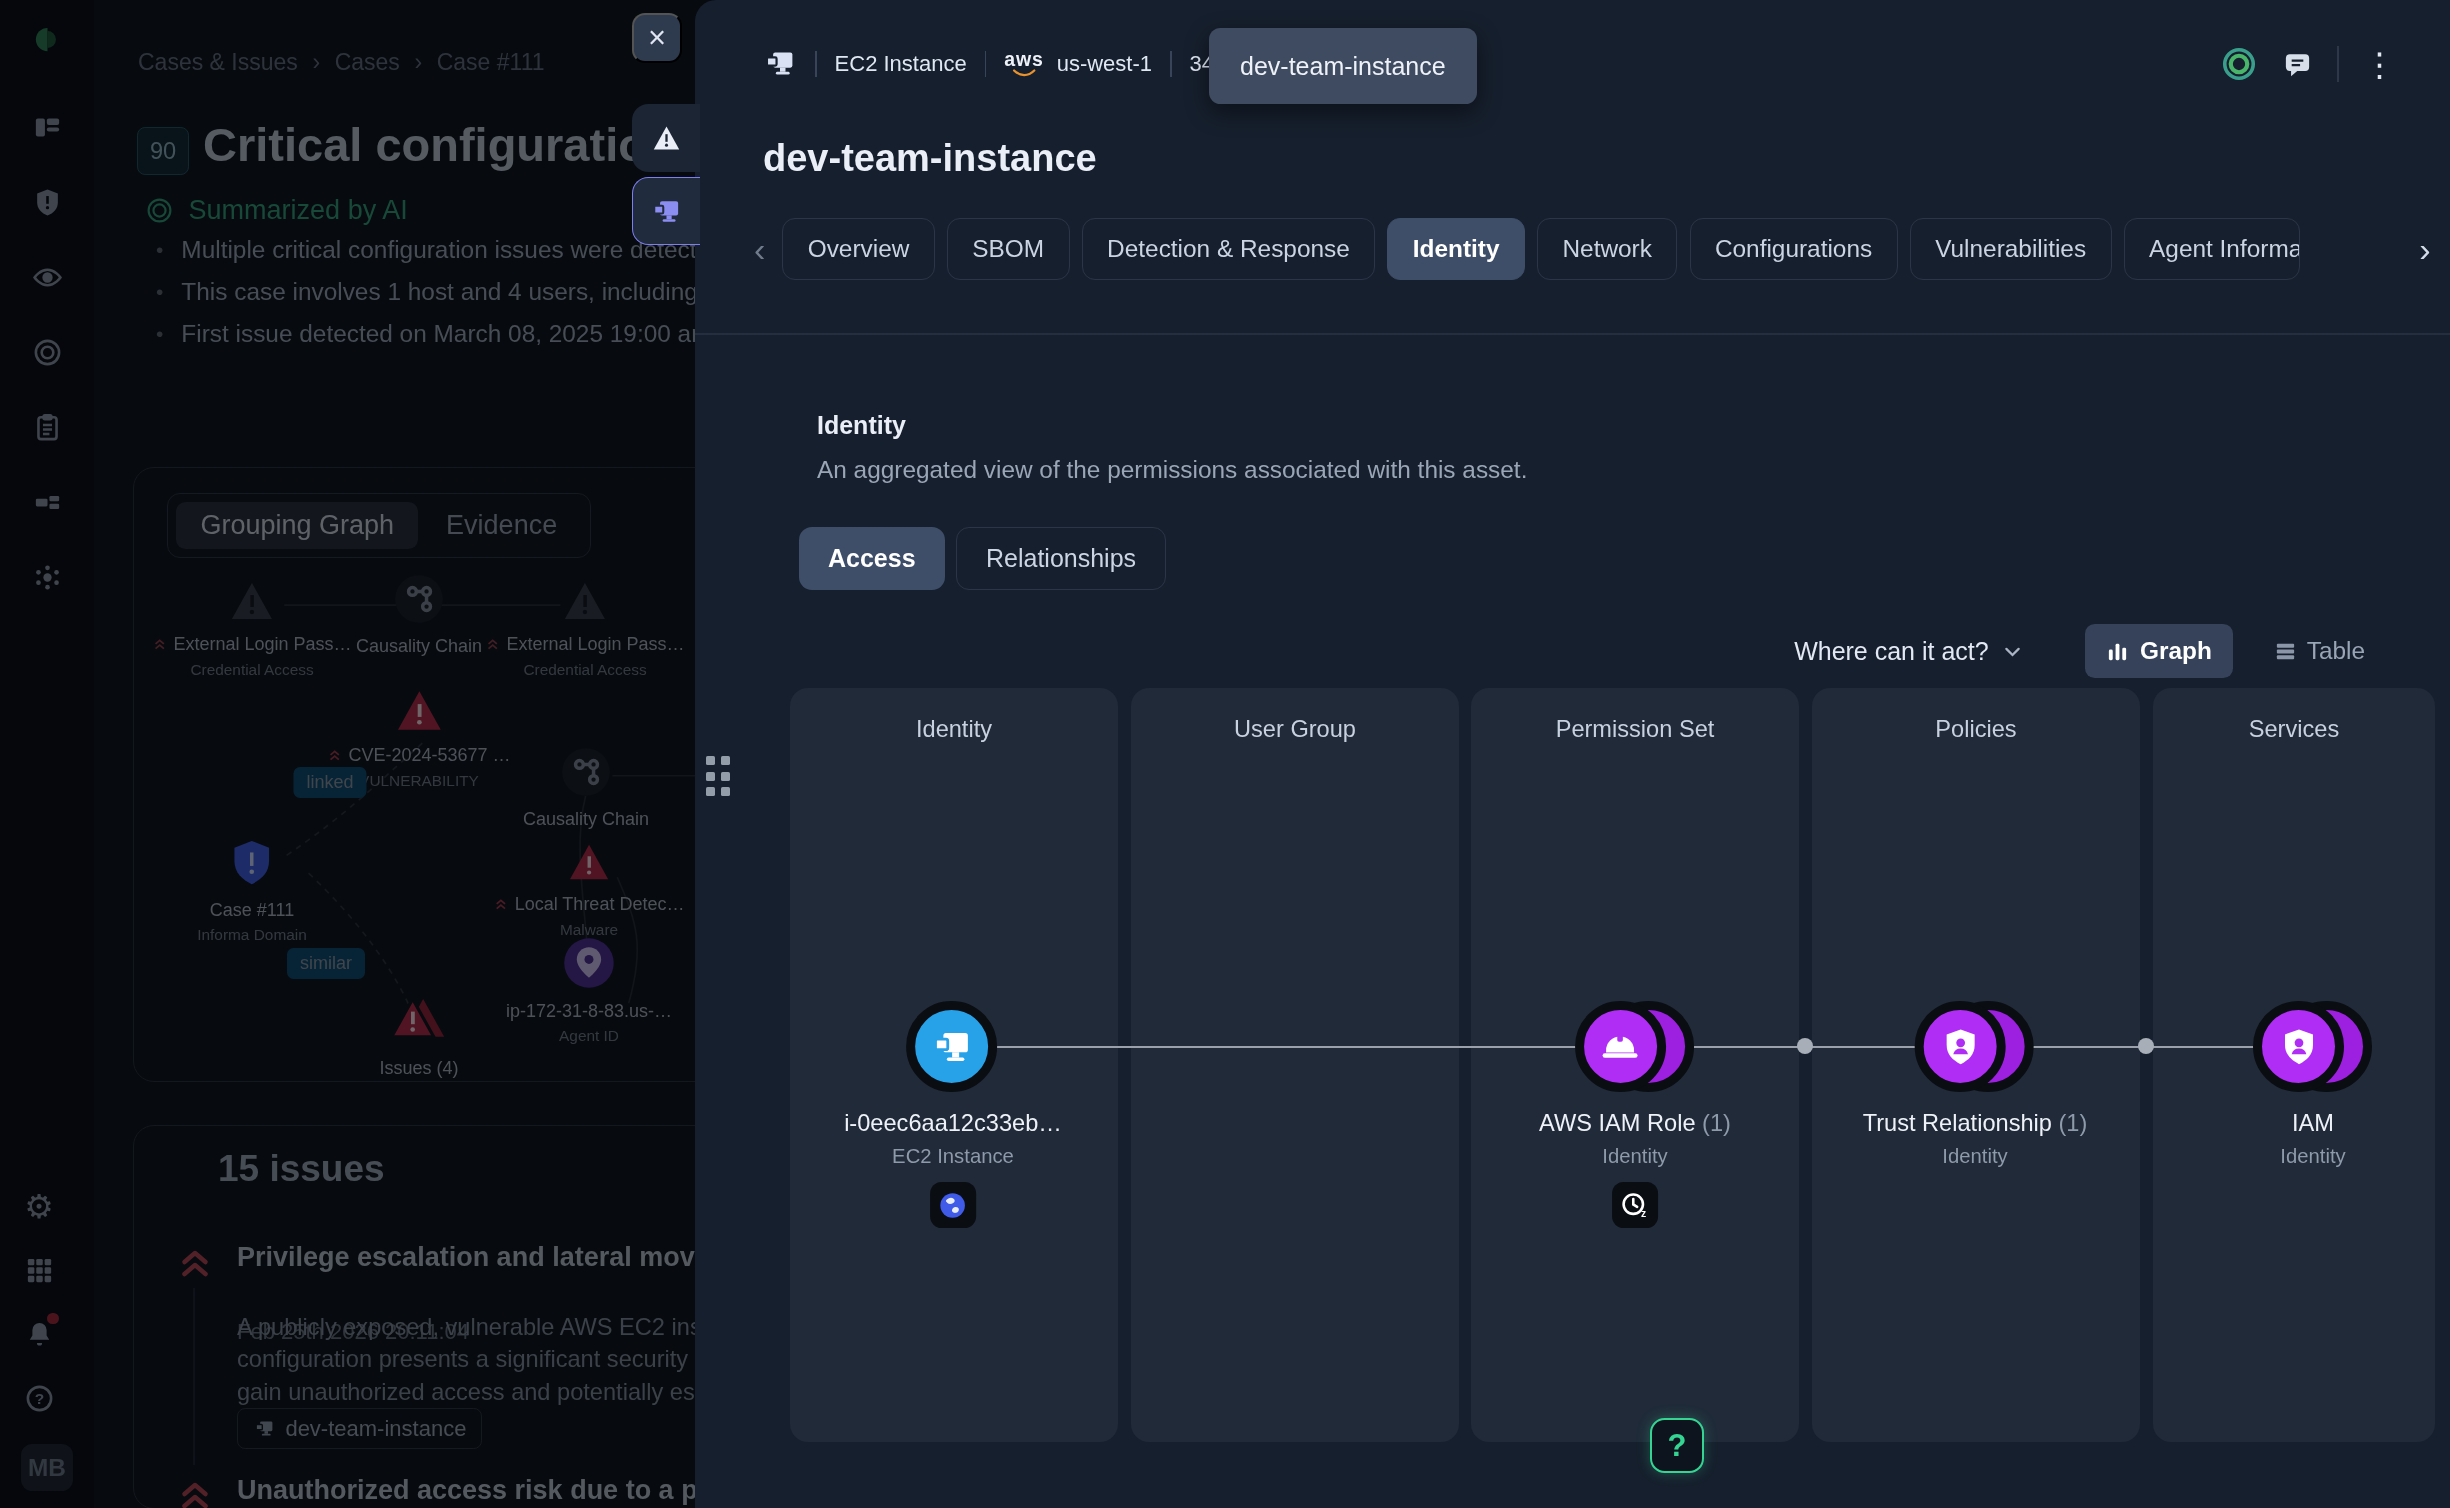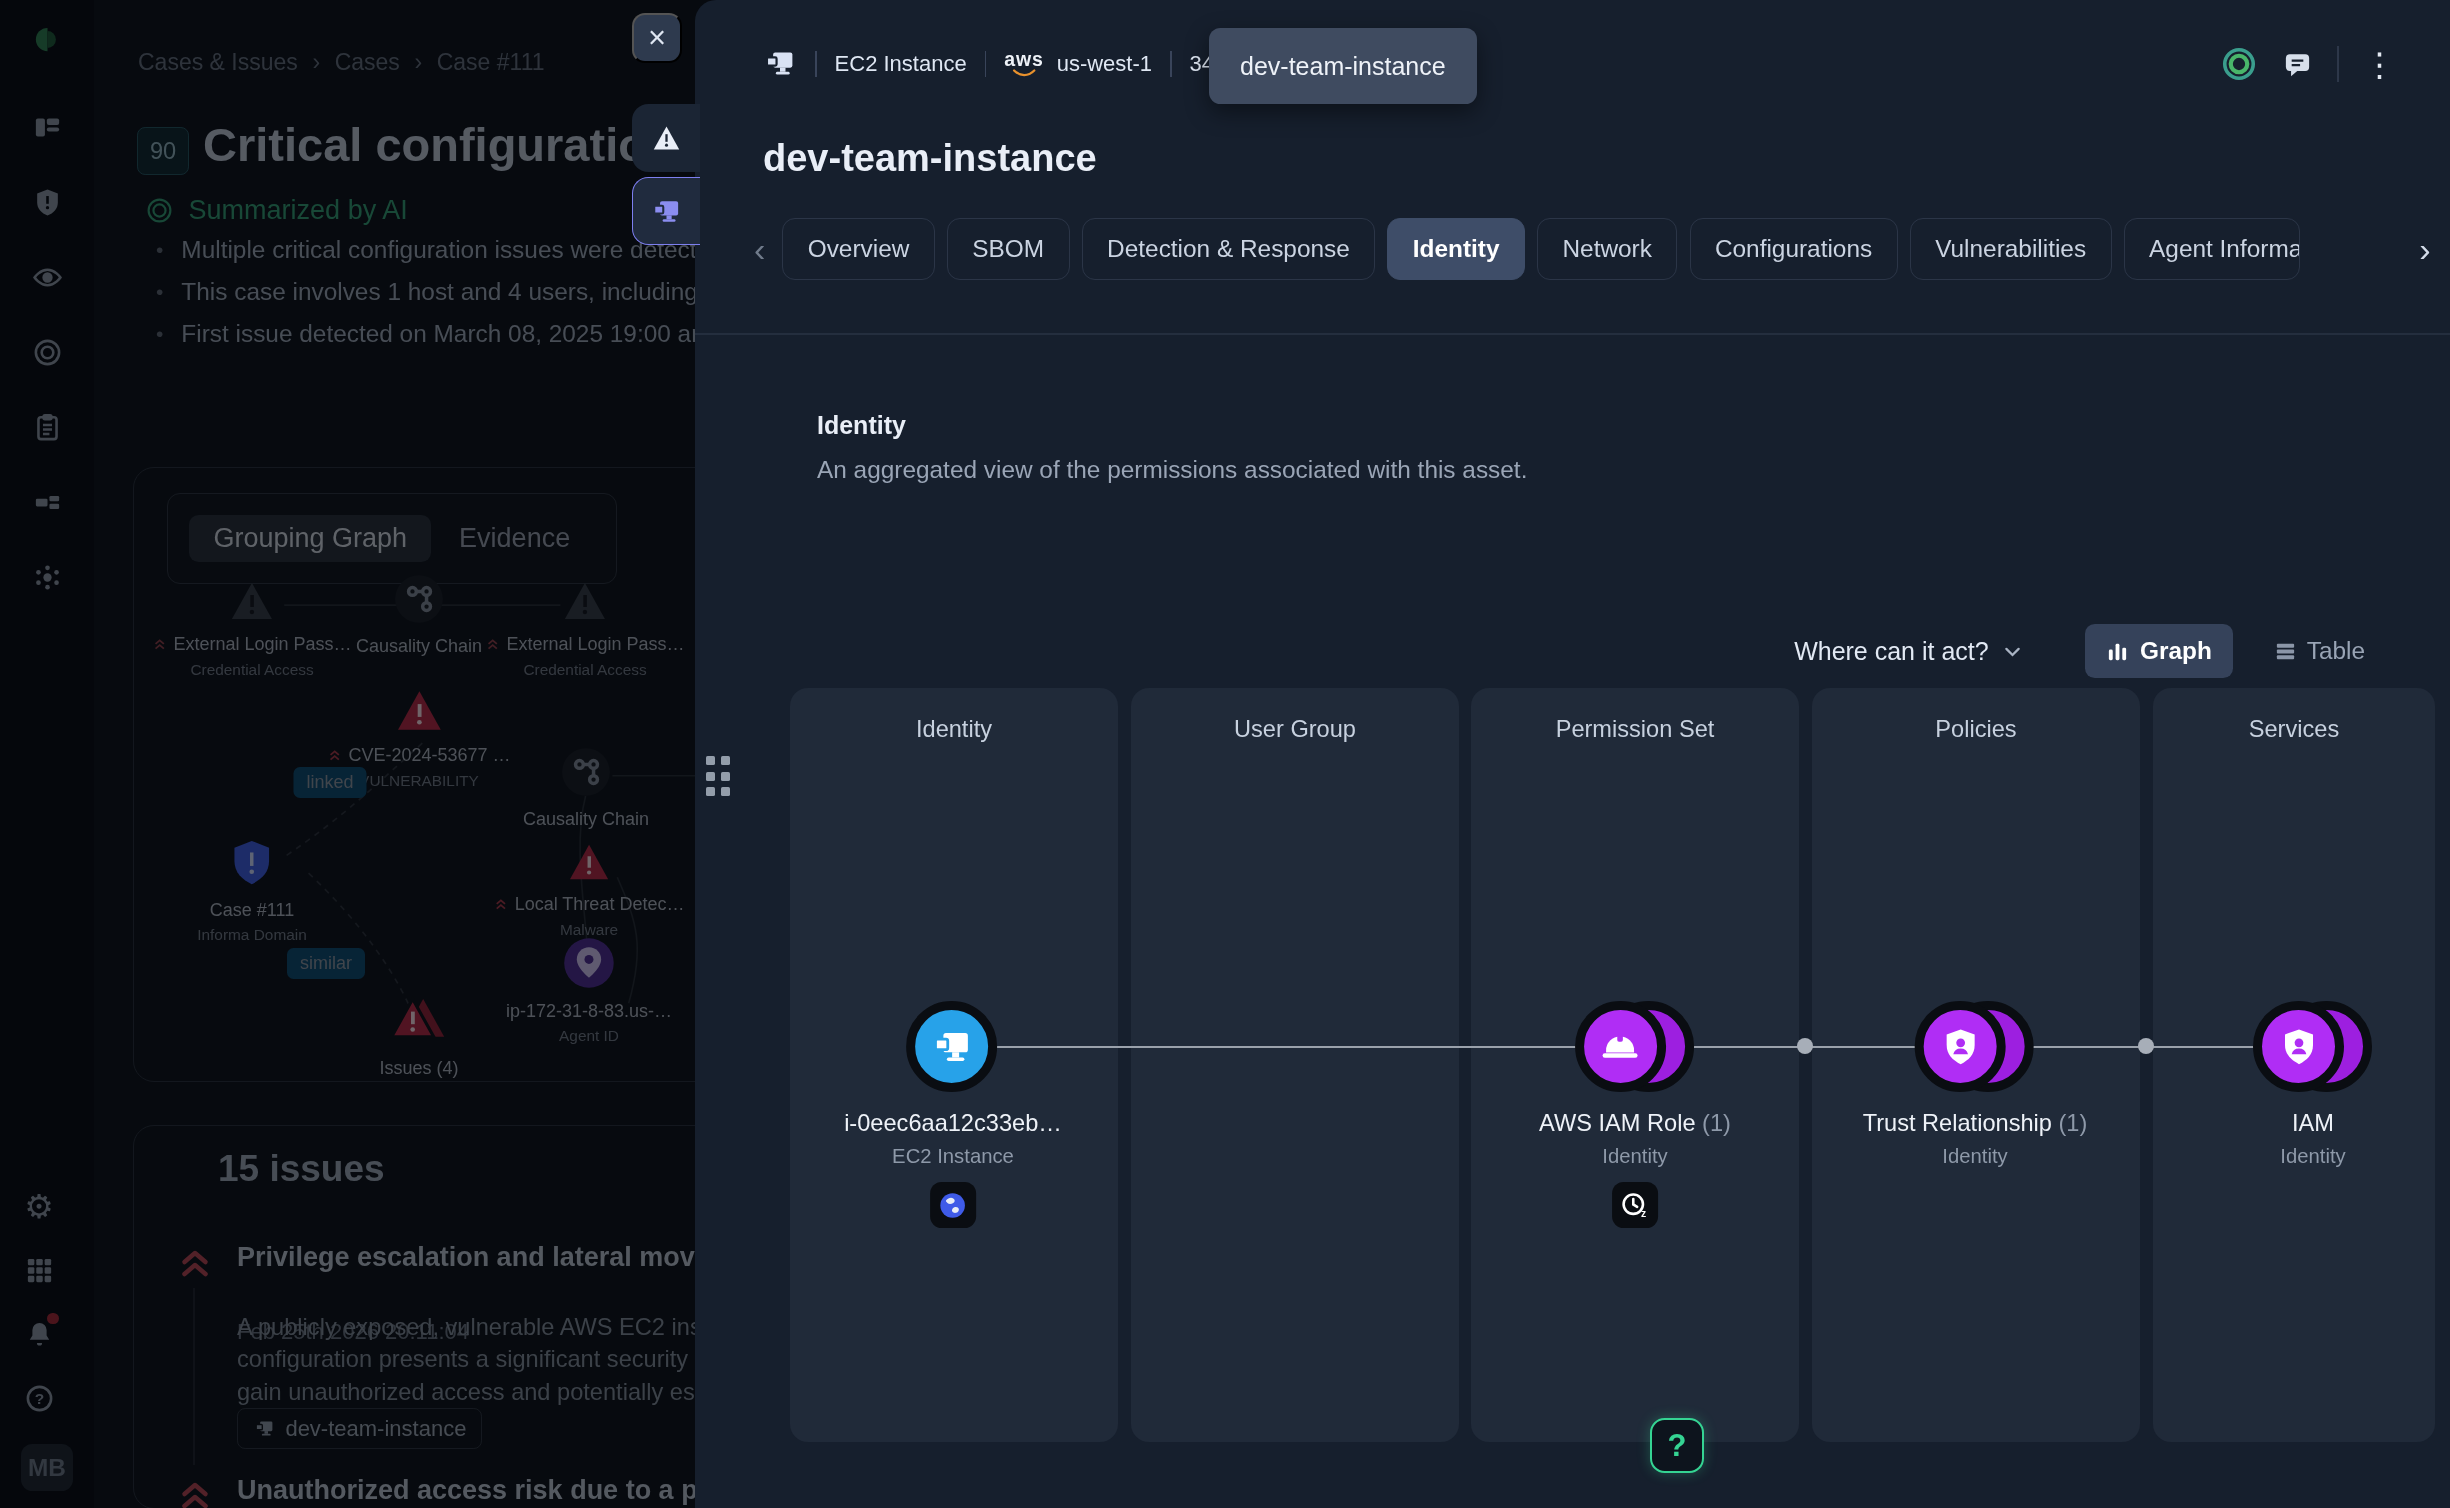--- a/index.html
+++ b/index.html
@@ -21,21 +21,21 @@
   
   .bgpage{position:absolute;inset:0;z-index:2;color:#a7b1bf;}
   .crumb{left:138px;top:49px;display:flex;gap:14.6px;font-size:23px;color:#626c79;align-items:center;}
   .score{left:137px;top:127px;width:50px;height:46px;border:1.6px solid #23525c;background:#0f272e;color:#8fb0ba;
          font-size:23.6px;border-radius:8.1px;display:flex;align-items:center;justify-content:center;}
   .bgtitle{left:203px;top:117px;font-size:47px;font-weight:bold;color:#bac3cf;white-space:nowrap;}
   .ai{left:145px;top:195px;display:flex;gap:14.6px;align-items:center;color:#31996f;font-size:27px;}
   .bullet{left:156px;font-size:24.4px;color:#9aa4b2;white-space:nowrap;display:flex;gap:18px;align-items:center;}
   .bullet::before{content:"•";color:#5c6570;font-size:21px;}
   .gcard{left:133px;top:467px;width:603px;height:615px;border:1.6px solid #272e38;border-radius:21px;background:#0d1117;box-sizing:border-box;}
-  .gseg{left:167px;top:493px;display:flex;border:1.6px solid #2b323c;border-radius:13px;padding:21px;gap:3.3px;background:#0e1319;}
+  .gseg{left:167px;top:493px;display:flex;border:1.6px solid #2b323c;border-radius:13px;padding:8px;gap:3.3px;background:#0e1319;}
   .gseg .on{background:#262d37;color:#cfd4dc;border-radius:9.8px;padding:8.1px 24.4px;font-size:27px;}
   .gseg .off{color:#949ca8;padding:8.1px 24.4px;font-size:27px;}
   .mn{position:absolute;transform:translateX(-50%);text-align:center;}
   .mn .ml{font-size:18px;color:#a7aeb8;margin-top:8.1px;white-space:nowrap;}
   .mn .ms{font-size:15.4px;color:#6e7682;margin-top:4.9px;white-space:nowrap;}
   .mn .ml .sev-inline{display:inline-block;vertical-align:middle;margin-right:6.5px;}
   .chip{position:absolute;transform:translateX(-50%);background:#0c4a6e;color:#8b929c;font-size:18px;
         padding:4.9px 13px;border-radius:6.5px;}
   .icard{left:133px;top:1125px;width:603px;height:384px;border:1.6px solid #272e38;border-radius:21px;background:#0d1117;box-sizing:border-box;}
   .iheader{left:218px;top:1148px;font-size:37px;font-weight:bold;color:#9aa4b1;}
@@ -454,20 +454,24 @@
       <span class="tab">Configurations</span>
       <span class="tab">Vulnerabilities</span>
       <span class="tab trunc">Agent Informa</span>
       <span class="chev r">›</span>
     </div>
     <div class="abs pdivider"></div>
 
     <h2 class="abs sheading">Identity</h2>
     <p class="abs sdesc">An aggregated view of the permissions associated with this asset.</p>
 
+    <div class="abs modeseg">
+      <span class="mseg on">Access</span>
+      <span class="mseg off">Relationships</span>
+    </div>
 
     <div class="abs controls">
       <span class="factor">
         <span>Where can it act?</span>
         <svg width="21" height="21" viewBox="0 0 24 24" fill="none" stroke="#aab4c4" stroke-width="2.6" stroke-linecap="round">
             <path d="M5 9 l7 7 7-7"></path>
           </svg>
       </span>
       <span class="gbtn">
         <svg width="23" height="23" viewBox="0 0 24 24" fill="#fff">

